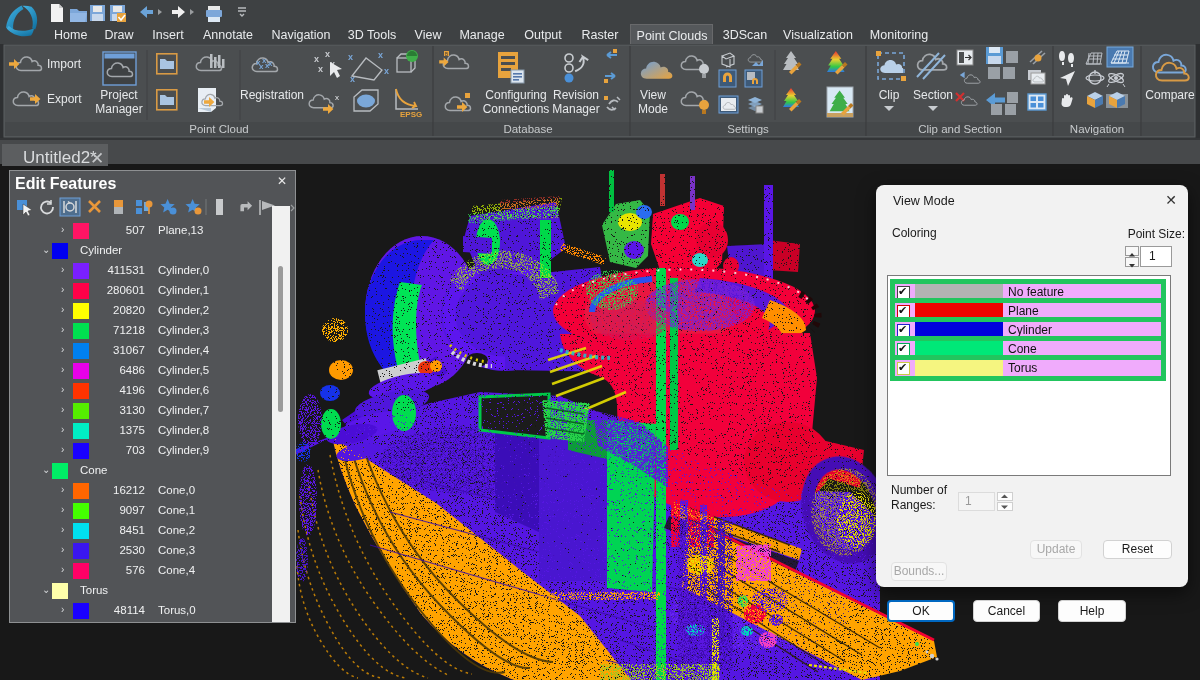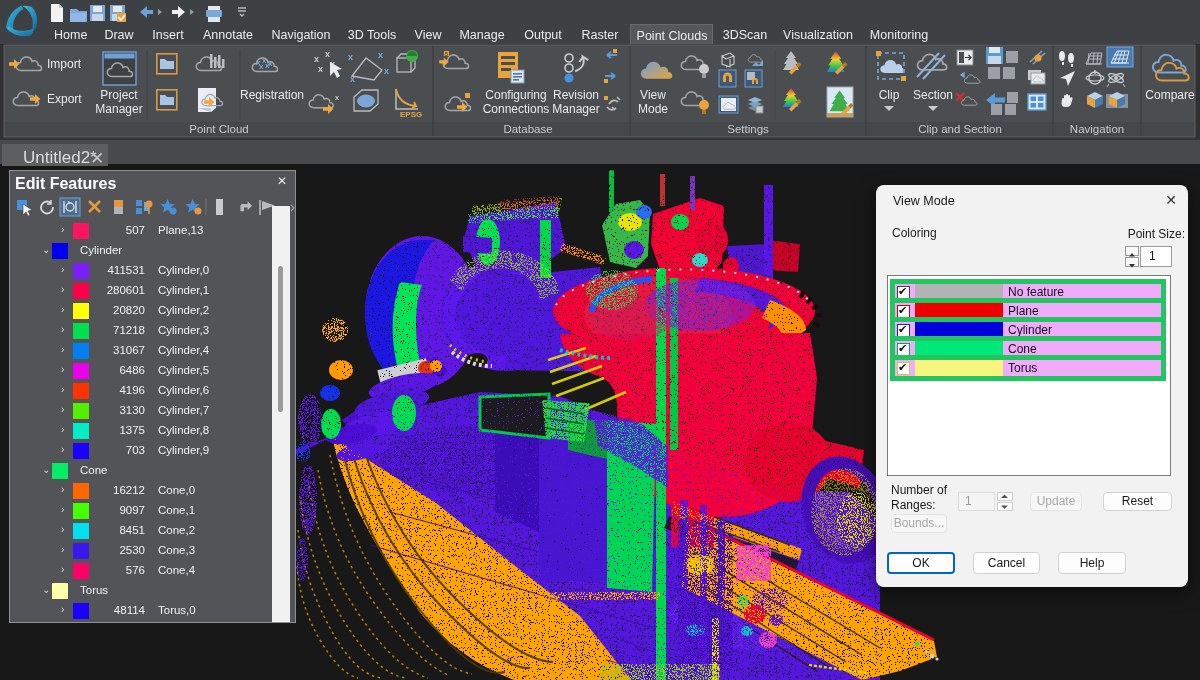--- a/index.html
+++ b/index.html
@@ -19,21 +19,21 @@
   #canvas{position:absolute;left:0;top:164px;width:1200px;height:516px;background:#181818;}
   
   #efpanel{position:absolute;left:9px;top:170px;width:287px;height:453px;background:#525457;border:1px solid #8e9092;box-sizing:border-box;}
   .efrow{position:absolute;left:0;height:20px;width:260px;font-size:11.5px;color:#f0f1f2;}
   .efnum{position:absolute;left:79px;width:48px;text-align:right;top:3px;padding-left:8px;}
   .efname{position:absolute;left:148px;top:3px;}
   .efsw{position:absolute;top:2px;width:16px;height:16px;}
   .efexp{position:absolute;top:3px;color:#d6d8da;font-size:10px;}
   
   #vmdlg{position:absolute;left:876px;top:185px;width:312px;height:402px;background:#f2f2f2;border-radius:8px;box-shadow:0 6px 18px rgba(0,0,0,0.55);font-size:12px;color:#1a1a1a;}
-  .btn{position:absolute;background:#fdfdfd;border:1px solid #d2d2d2;border-radius:4px;font-size:12px;color:#1a1a1a;text-align:center;box-sizing:border-box;}
+  .btn{position:absolute;background:#fdfdfd;border:1px solid #d2d2d2;border-radius:4px;font-size:12px;color:#1a1a1a;text-align:center;box-sizing:border-box;margin-top:48px;}
   .btn.dis{color:#a8a8a8;background:#f7f7f7;border-color:#e2e2e2;}
   .vmrow{position:absolute;left:13px;width:266px;height:16px;border:5px solid #22c55e;background:#f0abfc;text-decoration:underline;}
   .vmrow .chk{position:absolute;left:1.5px;top:1.5px;width:11px;height:11px;background:#fff;border:1px solid #444;}
   .vmrow .chk:after{content:"\2714";position:absolute;left:0.5px;top:-1.5px;font-size:11px;color:#111;}
   .vmrow .sw{position:absolute;left:20px;top:0px;width:88px;height:16px;}
   .vmrow .lbl{position:absolute;left:113px;top:1px;font-size:12px;color:#111;}
 </style>
 </head>
 <body>
 <div id="app">

